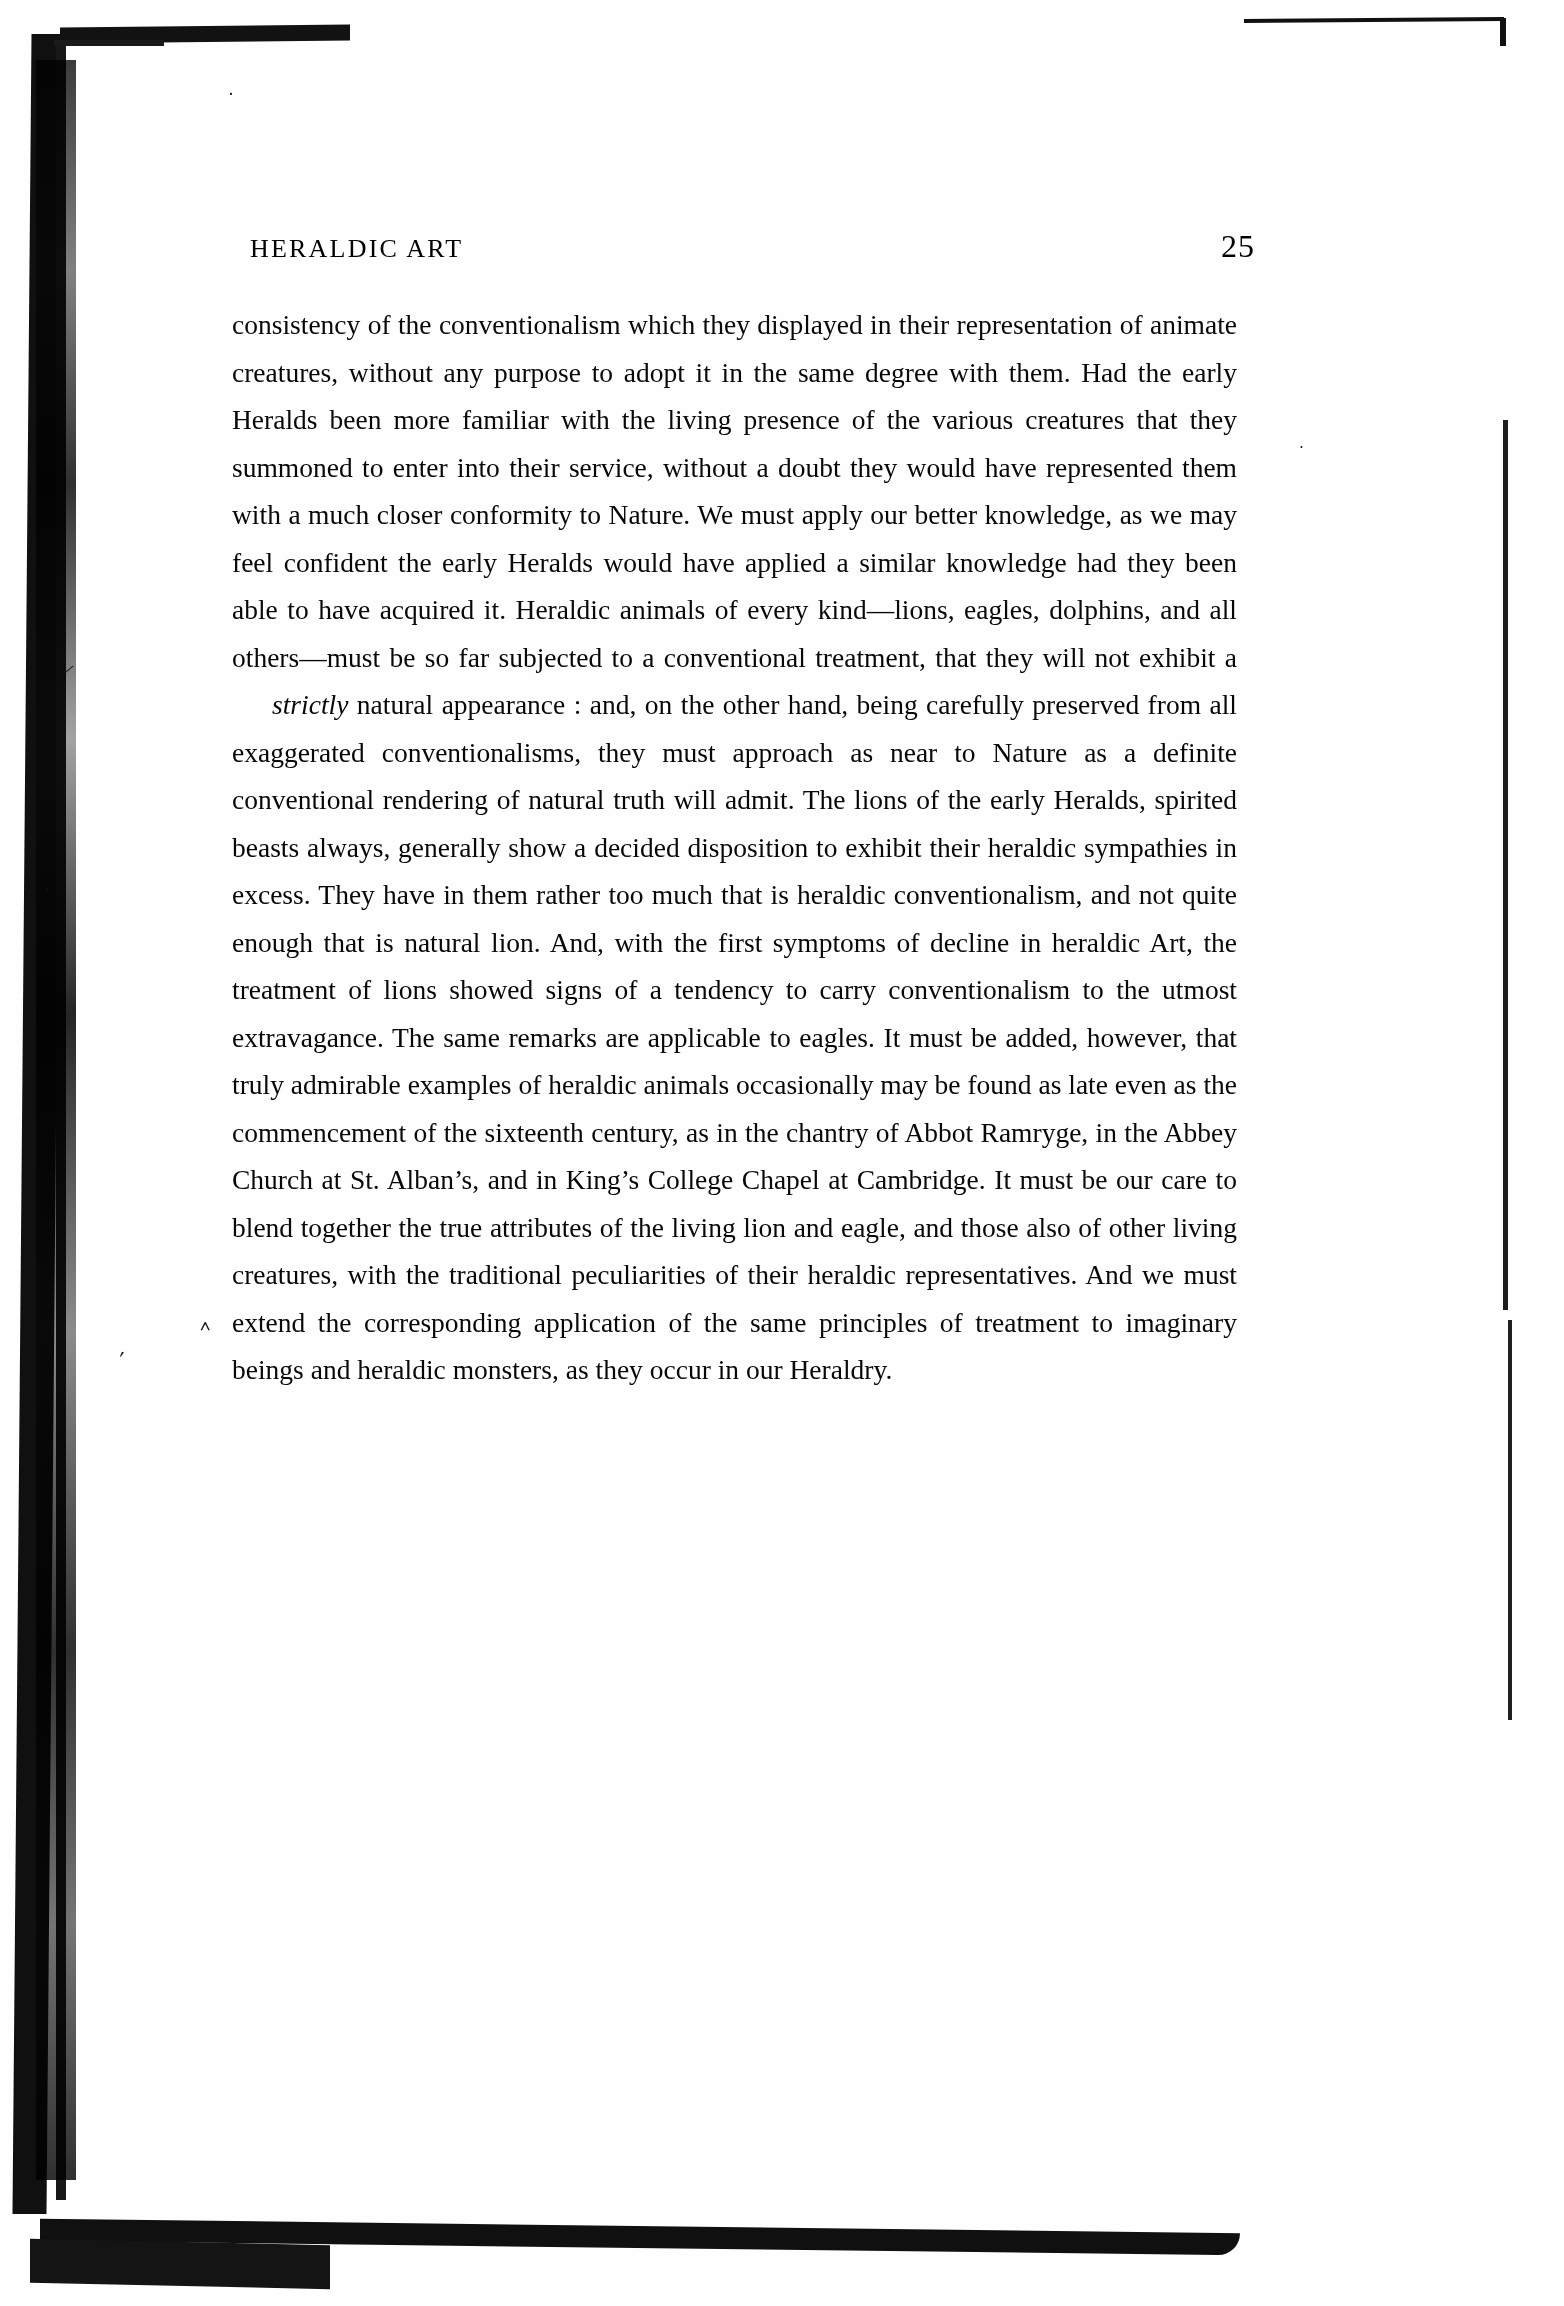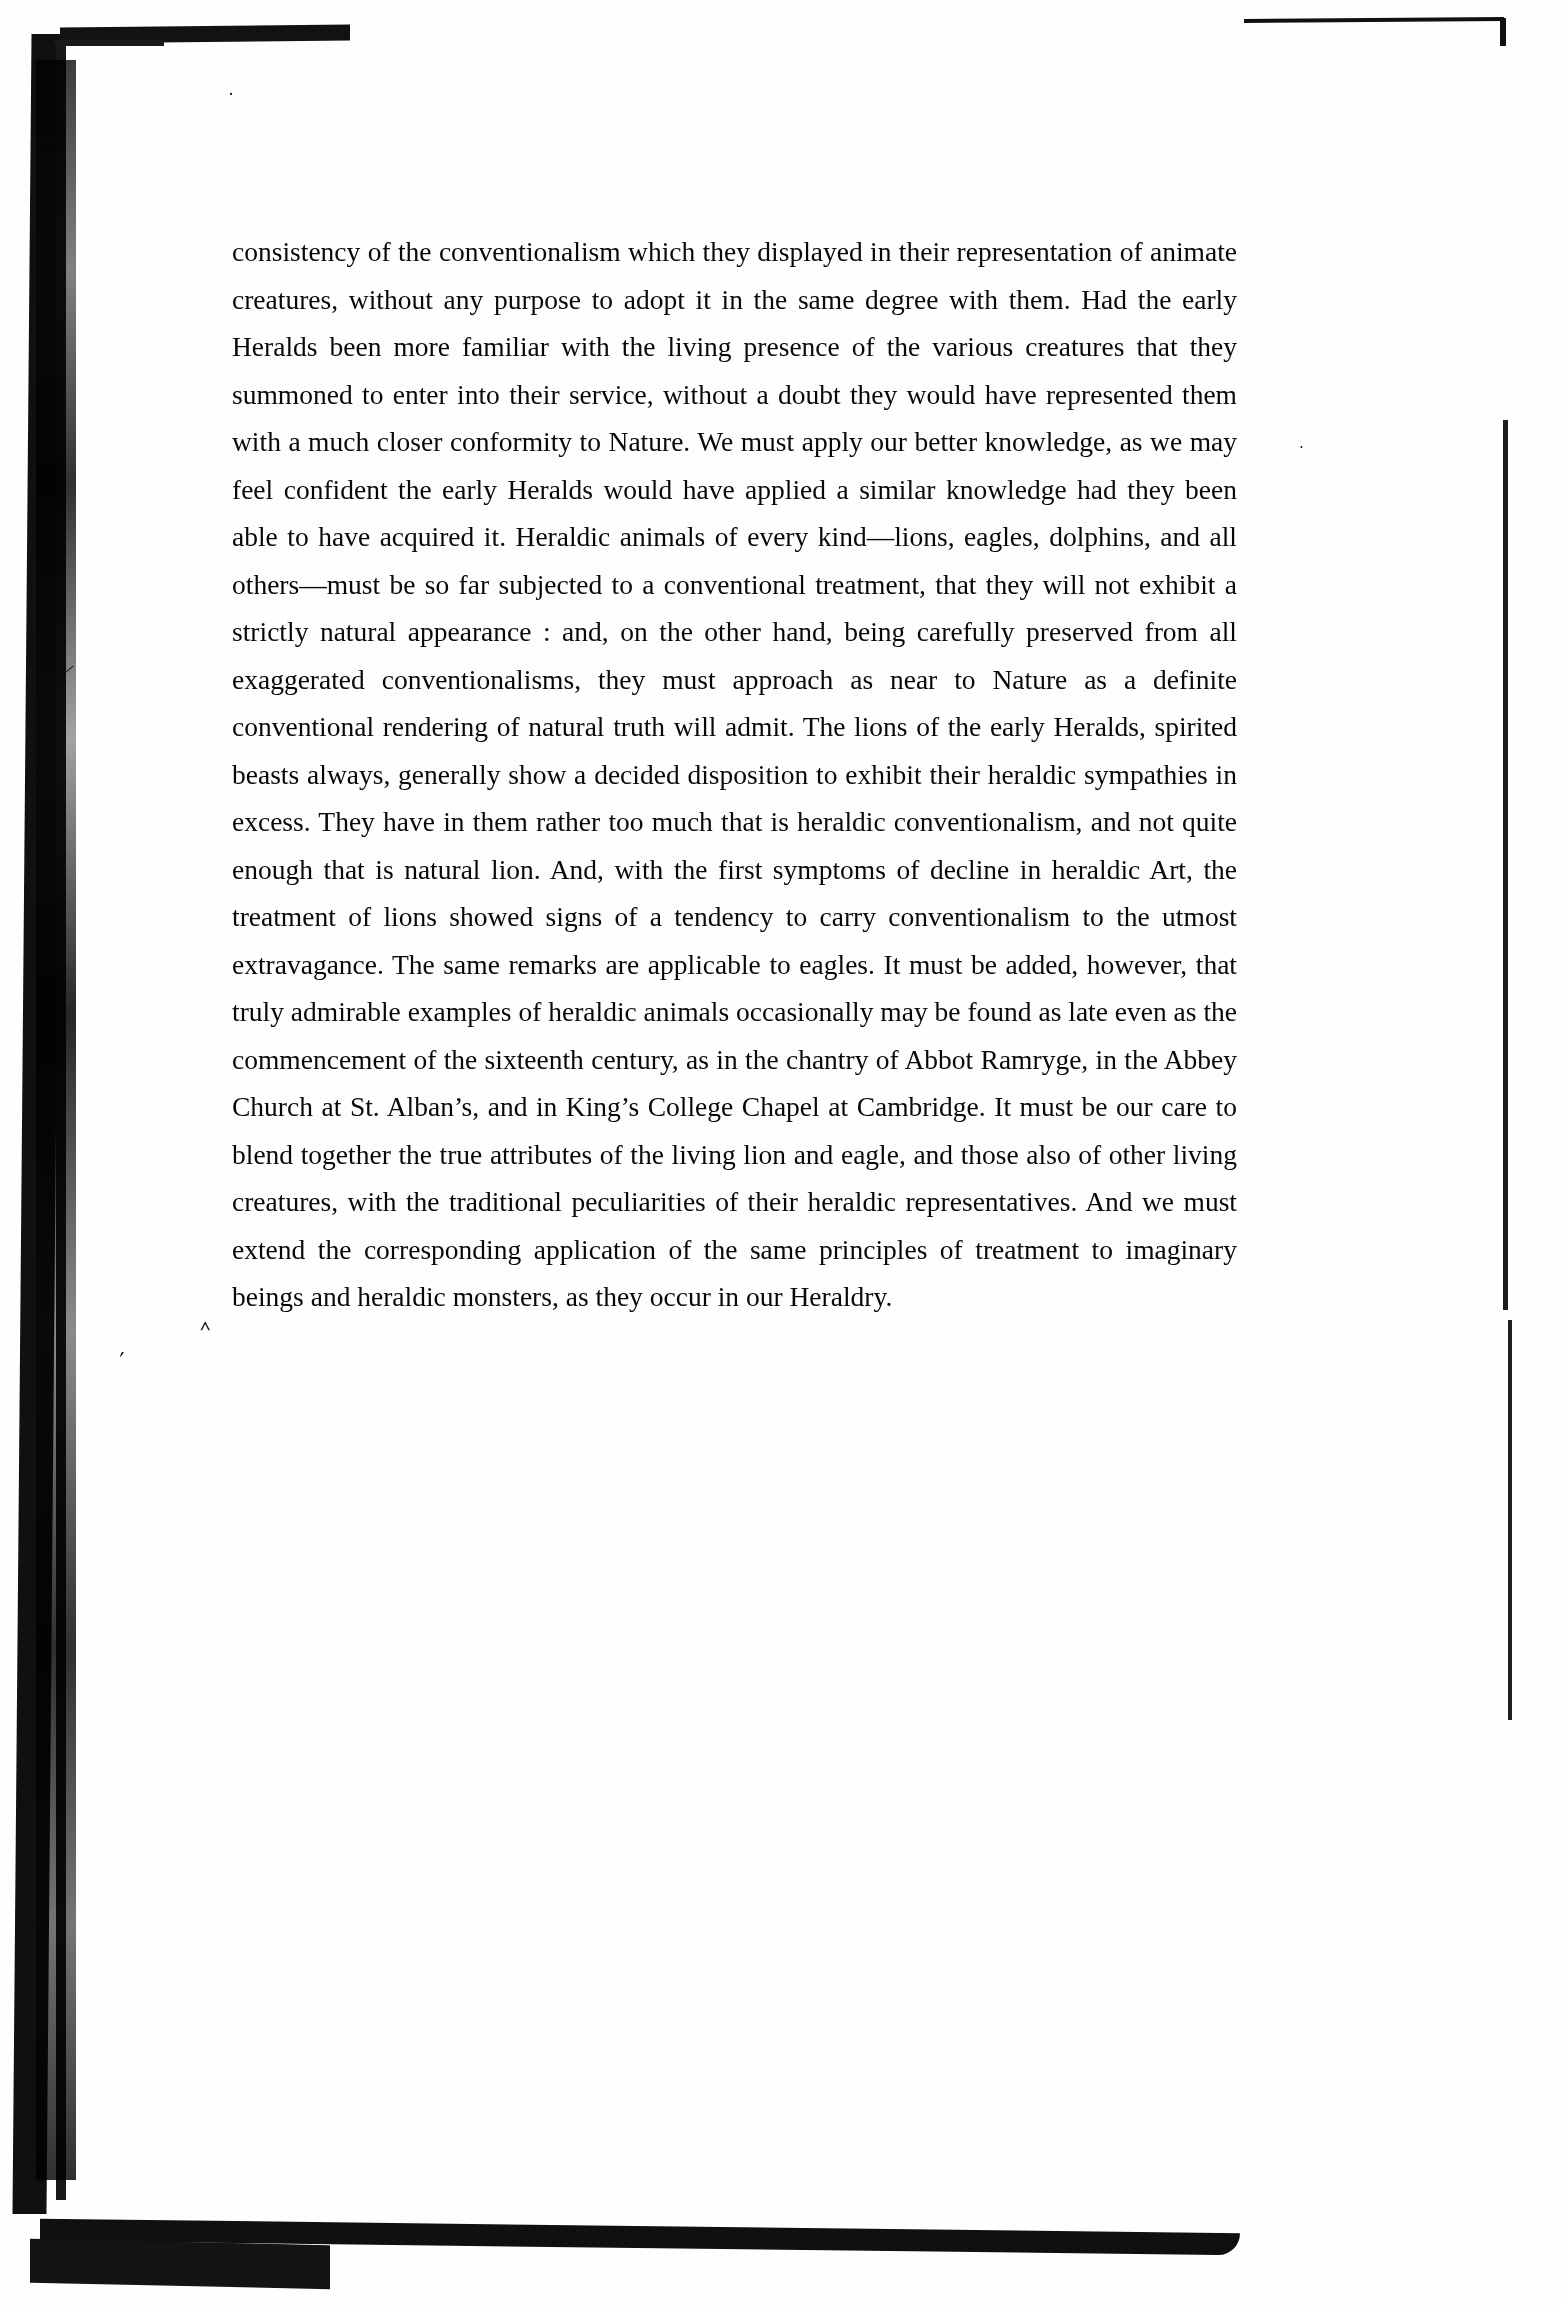--- a/index.html
+++ b/index.html
@@ -175,20 +175,22 @@
 
   #body-text {
     font-size: 27.5px;
     line-height: 47.5px;
     text-align: justify;
     text-justify: inter-word;
     font-family: "Liberation Serif", serif;
     color: #080808;
   }
   #body-text .ital {
+    font-style: italic;
+    margin-left: 40px;
   }
   
   #body-text p {
     margin: 0;
   }
 </style>
 </head>
 <body>
 
 <div id="scan-page">
@@ -209,19 +211,23 @@
 
   <div class="margin-mark" id="mark-caret">‸</div>
   <div class="margin-mark" id="mark-tick-small">′</div>
   <div class="margin-mark" id="mark-dot-upper">·</div>
   <div class="margin-mark" id="mark-dot-mid">·</div>
   <div class="margin-mark" id="mark-slash">⁄</div>
   <div class="margin-mark" id="mark-dot-right">·</div>
 
   <div id="text-column">
 
+    <div id="running-head">
+      <span id="header-title">HERALDIC ART</span>
+      <span id="page-number">25</span>
+    </div>
 
     <div id="body-text">
       <p><span>consistency of the conventionalism which they displayed in their representation of animate creatures, without any purpose to adopt it in the same degree with them.   Had the early Heralds been more familiar with the living presence of the various creatures that they summoned to enter into their service, without a doubt they would have represented them with a much closer conformity to Nature.   We must apply our better knowledge, as we may feel confident the early Heralds would have applied a similar knowledge had they been able to have acquired it.   Heraldic animals of every kind—lions, eagles, dolphins, and all others—must be so far subjected to a conventional treatment, that they will not exhibit a </span><span class="ital">strictly</span><span> natural appearance : and, on the other hand, being carefully preserved from all exaggerated conventionalisms, they must approach as near to Nature as a definite conventional rendering of natural truth will admit. The lions of the early Heralds, spirited beasts always, generally show a decided disposition to exhibit their heraldic sympathies in excess.   They have in them rather too much that is heraldic conventionalism, and not quite enough that is natural lion.   And, with the first symptoms of decline in heraldic Art, the treatment of lions showed signs of a tendency to carry conventionalism to the utmost extravagance.   The same remarks are applicable to eagles.   It must be added, however, that truly admirable examples of heraldic animals occasionally may be found as late even as the commencement of the sixteenth century, as in the chantry of Abbot Ramryge, in the Abbey Church at St. Alban’s, and in King’s College Chapel at Cambridge.   It must be our care to blend together the true attributes of the living lion and eagle, and those also of other living creatures, with the traditional peculiarities of their heraldic representatives.   And we must extend the corresponding application of the same principles of treatment to imaginary beings and heraldic monsters, as they occur in our Heraldry.</span></p>
     </div>
 
   </div>
 </div>
 
 </body></html>

